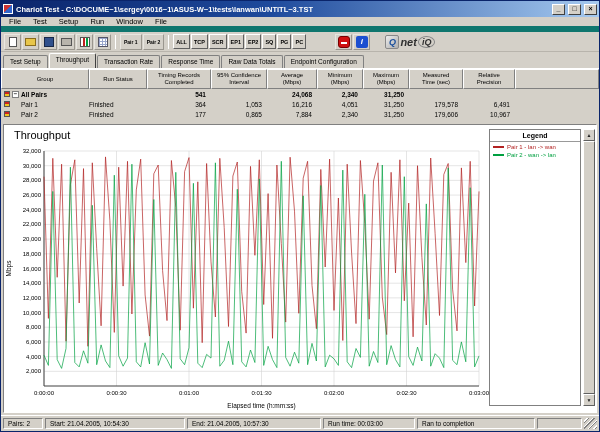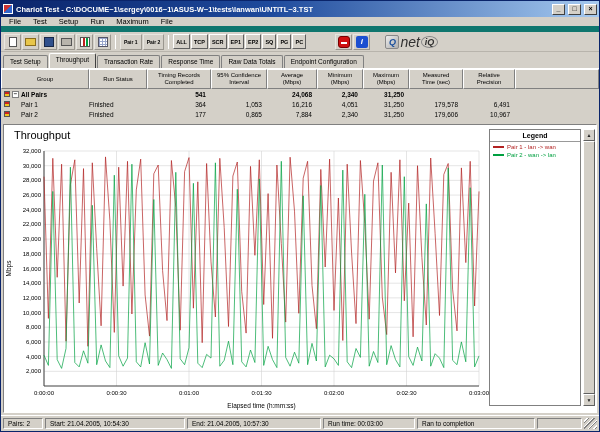--- a/index.html
+++ b/index.html
@@ -28,21 +28,21 @@
   .ic-print{width:11px;height:8px;background:#b8b4ac;border:1px solid #555}
   .ic-chart{width:10px;height:10px;border:1px solid #555;background:linear-gradient(90deg,#fff 0 2px,#c02020 2px 4px,#fff 4px 5px,#00a040 5px 7px,#fff 7px 10px)}
   .ic-grid{width:10px;height:10px;border:1px solid #556;background-image:linear-gradient(#99a6cc 1px,transparent 1px),linear-gradient(90deg,#99a6cc 1px,transparent 1px);background-size:3px 3px;background-color:#fff}
   .pairbtn{font-size:5px;font-weight:bold;padding:0 3px;height:16px}
   .view-btn{font-size:5.5px;font-weight:bold;padding:0 2px;height:15px;min-width:14px;display:flex;align-items:center;justify-content:center;background:#d4d0c8;border:1px solid;border-color:#fff #606060 #606060 #fff}
   .ic-stop{width:12px;height:12px;background:#d01010;border:1px solid #700;border-radius:3px;position:relative}
   .ic-stop::after{content:"";position:absolute;left:2px;right:2px;top:5px;height:2px;background:#fff}
   .ic-info{width:12px;height:12px;background:#1c4fd0;border-radius:2px;color:#fff;font-size:8px;font-weight:bold;font-style:italic;text-align:center;line-height:11px}
   .logo{display:flex;align-items:center;gap:1px;margin-left:14px}
   .logo-q{width:14px;height:14px;background:linear-gradient(135deg,#ececec,#aeaeae);border:1px solid #888;border-radius:2px;color:#1a4f9c;font-weight:bold;font-style:italic;font-size:9px;text-align:center;line-height:13px}
-  .logo-net{font-size:14px;font-weight:normal;font-style:italic;color:#303030}
+  .logo-net{font-size:11px;font-weight:bold;font-style:italic;color:#303030}
   .logo-iq{font-size:9px;font-weight:bold;font-style:italic;color:#303030;border:1px solid #888;border-radius:50%;padding:0 3px}
 
   
   .tabs{height:16px;flex:0 0 16px;display:flex;align-items:flex-end;padding:2px 2px 0}
   .tab{font-size:6.5px;height:13px;padding:2px 6px 0;background:#d4d0c8;border:1px solid #808080;border-bottom:none;border-top-left-radius:2px;border-top-right-radius:2px;margin-right:1px;white-space:nowrap}
   .tab.active{height:15px;border-color:#fff #404040 #d4d0c8 #fff;position:relative;z-index:2}
 
   
   .table{flex:0 0 54px;border-top:1px solid #fff;padding-bottom:2px;overflow:hidden}
   .thead{display:flex;height:20px}
@@ -86,21 +86,21 @@
     <span class="tb-btn">_</span>
     <span class="tb-btn">□</span>
     <span class="tb-btn">×</span>
   </div>
 
   <div class="menubar" id="menubar">
       <div class="menu-item">File</div>
       <div class="menu-item">Test</div>
       <div class="menu-item">Setup</div>
       <div class="menu-item">Run</div>
-      <div class="menu-item">Maximum</div>
+      <div class="menu-item">Window</div>
       <div class="menu-item">File</div>
     </div>
 
   <div class="toolbar">
     <span class="tbtn">
         <span class="ic ic-page"></span>
       </span>
     <span class="tbtn">
         <span class="ic ic-folder"></span>
       </span>

